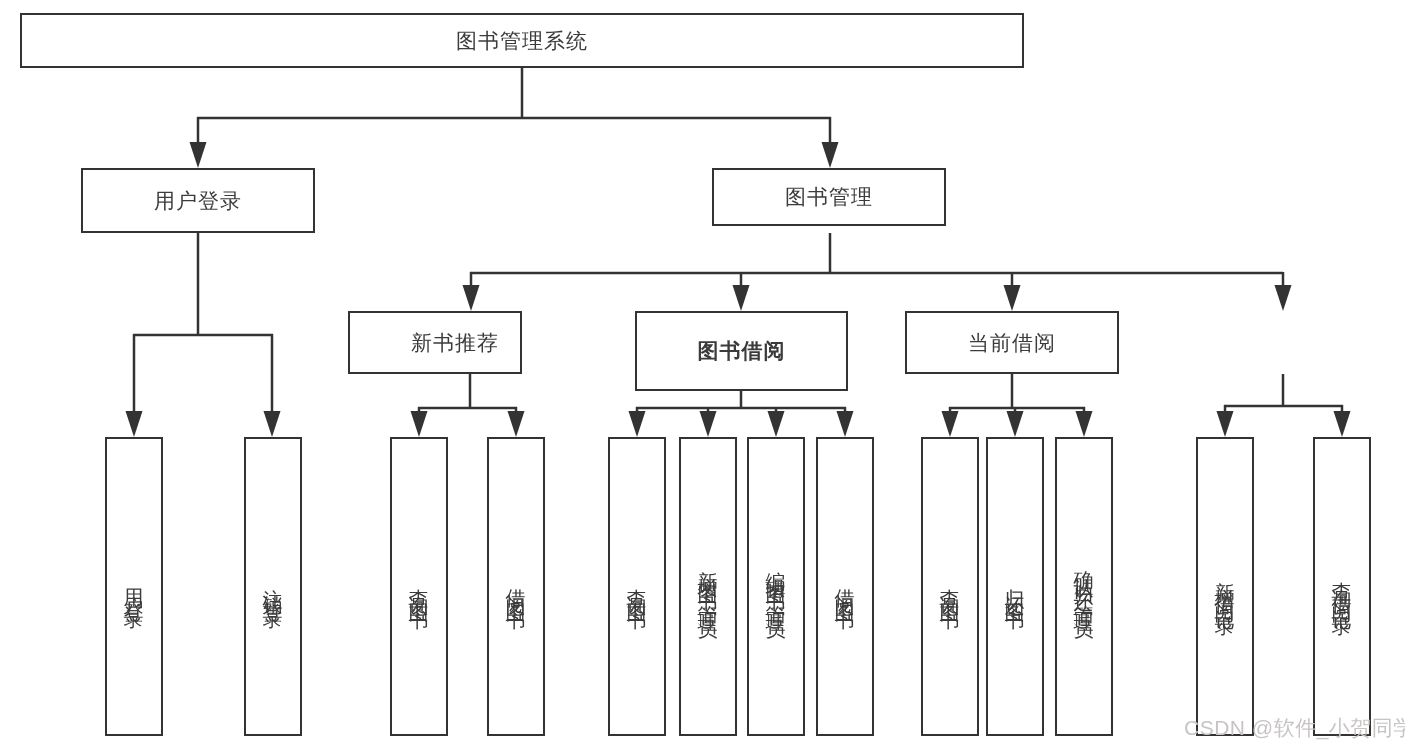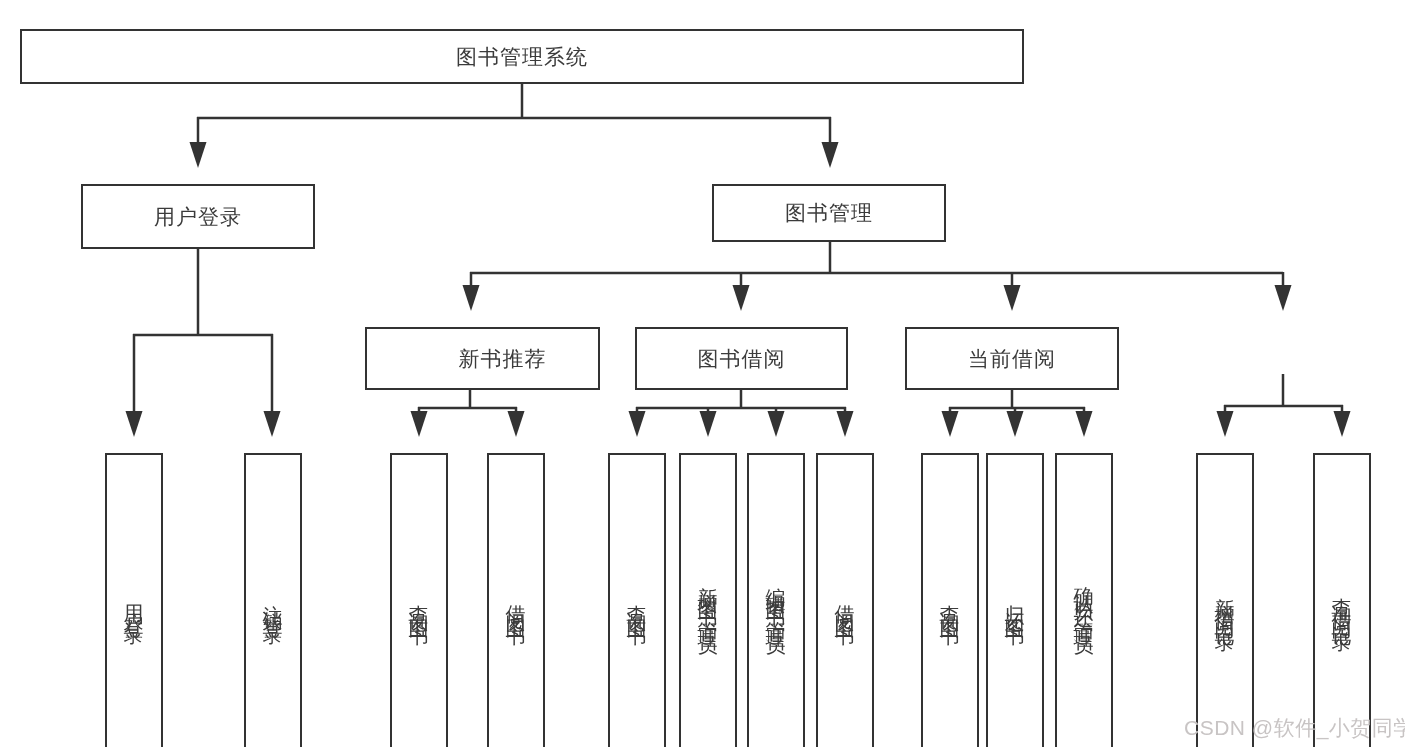--- a/index.html
+++ b/index.html
@@ -40,21 +40,20 @@
     border:2.5px solid var(--line);
     background:var(--background);
     display:flex;
     align-items:center;
     justify-content:center;
     color:var(--text);
     font-size:21px;
     letter-spacing:1px;
     white-space:nowrap;
     z-index:2;
-    margin-top:16px;
   }
   .leaf{
     writing-mode:vertical-rl;
     text-orientation:mixed;
     font-size:20px;
     letter-spacing:7px;
     line-height:1.1;
     white-space:normal;
   }
   .watermark{
@@ -133,22 +132,22 @@
     <polygon points="1216.5,411 1233.5,411 1225,437"></polygon>
     <line x1="1342" y1="405" x2="1342" y2="416"></line>
     <polygon points="1333.5,411 1350.5,411 1342,437"></polygon>
   </svg>
 
   <div class="node" style="left:20px;top:13px;width:1004px;height:55px;">图书管理系统</div>
 
   <div class="node" style="left:81px;top:168px;width:234px;height:65px;">用户登录</div>
   <div class="node" style="left:712px;top:168px;width:234px;height:58px;">图书管理</div>
 
-  <div class="node" style="left:365px;top:311px;width:235px;height:63px;padding-left:40px;">新书推荐</div>
-  <div class="node" style="left:635px;top:311px;width:213px;height:63px;">图书借阅</div>
+  <div class="node" style="left:348px;top:311px;width:174px;height:63px;padding-left:40px;">新书推荐</div>
+  <div class="node" style="left:635px;top:311px;width:213px;height:80px;font-weight:bold;">图书借阅</div>
   <div class="node" style="left:905px;top:311px;width:214px;height:63px;">当前借阅</div>
 
   <div class="node leaf" style="left:105px;top:437px;width:58px;height:299px;">用户登录</div>
   <div class="node leaf" style="left:244px;top:437px;width:58px;height:299px;">注销登录</div>
 
   <div class="node leaf" style="left:390px;top:437px;width:58px;height:299px;">查询图书</div>
   <div class="node leaf" style="left:487px;top:437px;width:58px;height:299px;">借阅图书</div>
 
   <div class="node leaf" style="left:608px;top:437px;width:58px;height:299px;">查询图书</div>
   <div class="node leaf" style="left:679px;top:437px;width:58px;height:299px;">新增图书（管理员）</div>

